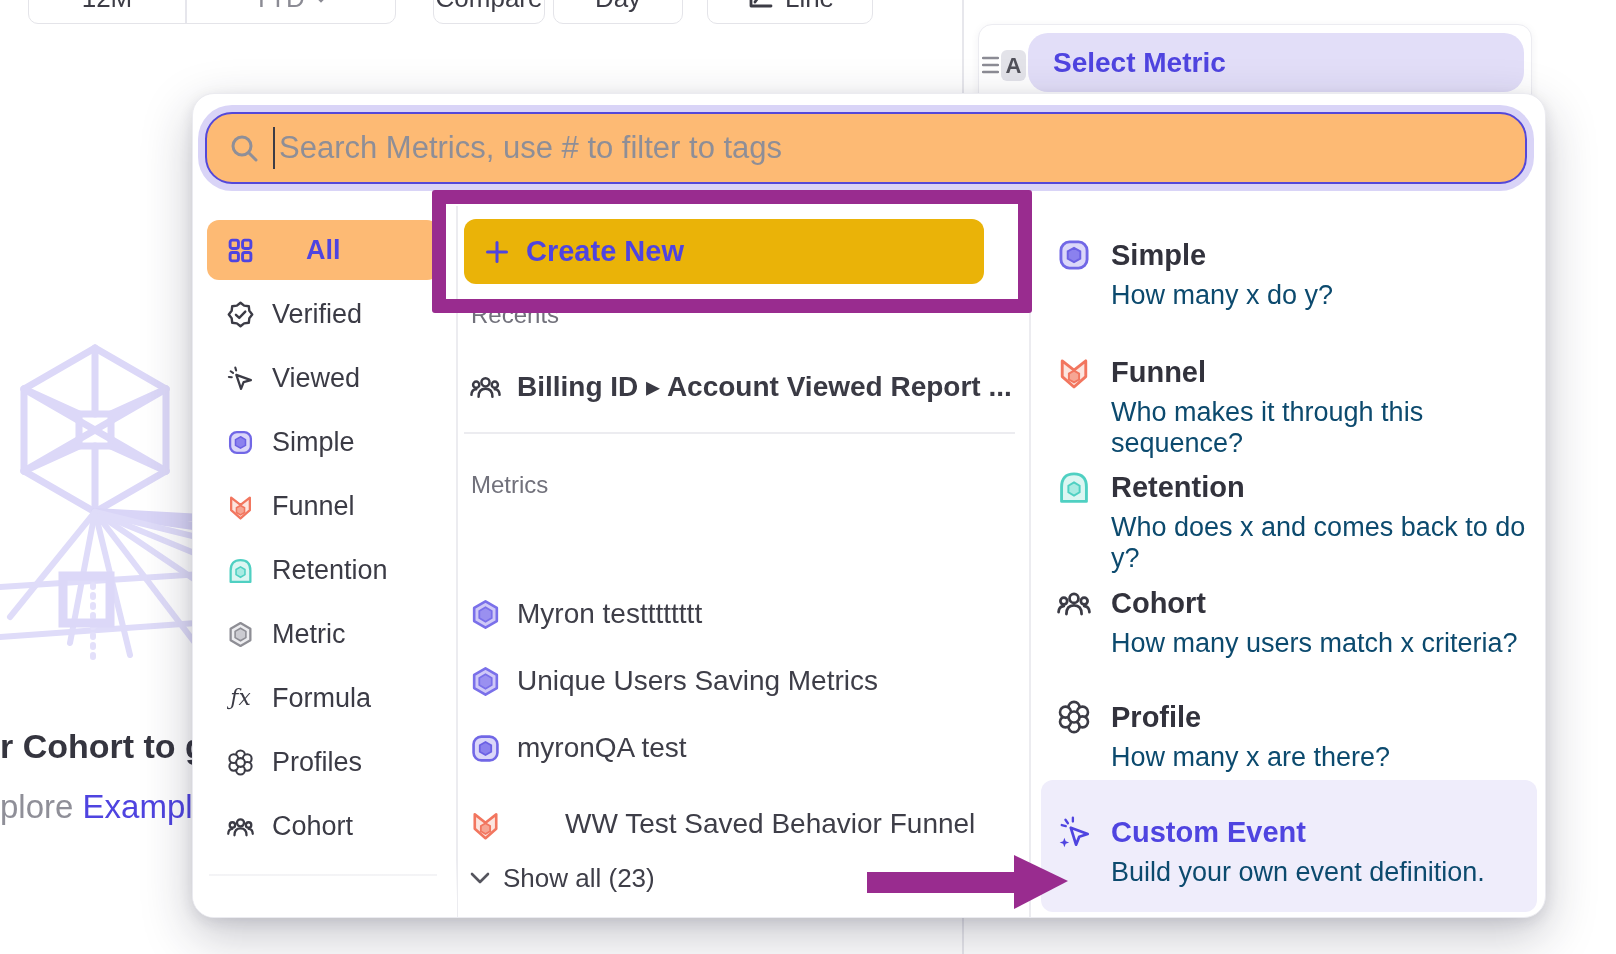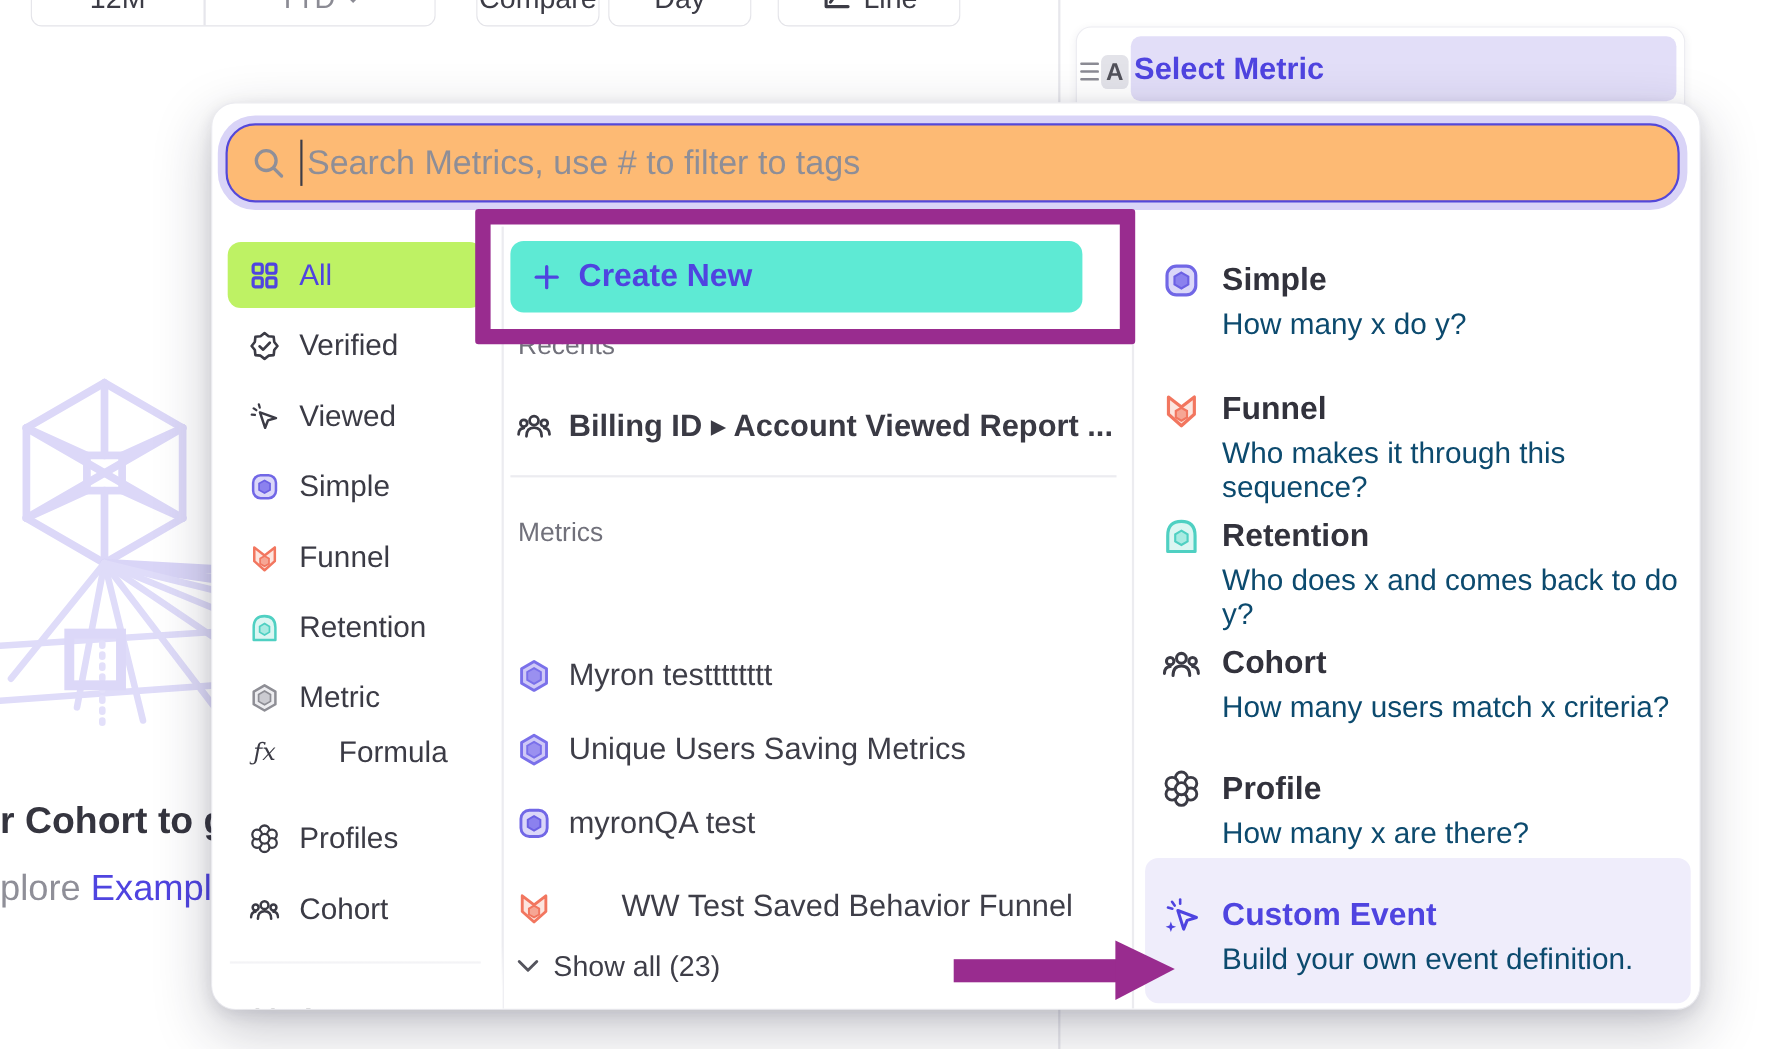--- a/index.html
+++ b/index.html
@@ -16,44 +16,44 @@
   .seg-div{width:1.5px;background:#e6e6ec;}
   
   .page-divider{position:absolute;left:962px;top:0;width:1.5px;height:954px;background:#e7e7ec;}
   .bg-heading{position:absolute;top:727px;left:0;font-size:34px;font-weight:700;color:#35353f;white-space:nowrap;}
   .bg-explore{position:absolute;top:788px;left:0;font-size:33px;color:#8f8f98;white-space:nowrap;}
   .bg-explore a{color:#4f44e0;text-decoration:none;font-weight:500;}
   
   .sm-card{position:absolute;left:978px;top:24px;width:552px;height:86px;background:#fff;
            border:1px solid #ececf1;border-radius:14px;box-shadow:0 2px 8px rgba(40,40,70,.06);}
   .sm-pill{position:absolute;left:1028px;top:33px;width:496px;height:59px;background:#e2def8;
-           border-radius:9px;display:flex;align-items:center;padding-left:3px;box-sizing:border-box;
+           border-radius:20px;display:flex;align-items:center;padding-left:25px;box-sizing:border-box;
            font-size:28px;font-weight:600;color:#4f44e0;}
   .sm-badge{position:absolute;left:1001px;top:50px;width:25px;height:31px;background:#e3e3e9;border-radius:6px;
             display:flex;align-items:center;justify-content:center;font-size:22px;font-weight:700;color:#51515a;}
   
   .dialog{position:absolute;left:192px;top:93px;width:1354px;height:825px;background:#fff;
           border:1px solid #ebebf0;border-radius:22px;box-sizing:border-box;
           box-shadow:0 18px 50px rgba(30,30,55,.25),0 4px 14px rgba(30,30,55,.10);z-index:10;overflow:hidden;}
   .search-box{position:absolute;left:12px;top:18px;width:1322px;height:72px;background:#fdba74;
               border:2.5px solid #5448d9;border-radius:27px;box-shadow:0 0 0 7px #d9d4f7;
               box-sizing:border-box;display:flex;align-items:center;}
   .search-box input{border:none;outline:none;font-size:31px;color:#3c3c46;flex:1;background:transparent;
                     font-family:"Liberation Sans","DejaVu Sans",sans-serif;}
   .search-box input::placeholder{color:#8e8e97;}
   .caret{width:2px;height:42px;background:#3c3c46;margin-right:2px;}
   .col-div{position:absolute;top:112px;bottom:0;width:1.5px;background:#ececf0;}
   
   .side-row{position:absolute;left:14px;width:232px;height:60px;border-radius:12px;
             display:flex;align-items:center;font-size:27px;color:#3b3b45;}
   .side-row .ic{width:27px;margin:0 18px 0 20px;flex:0 0 auto;}
-  .side-row.sel{background:#bef264;color:#4f44e0;font-weight:400;}
+  .side-row.sel{background:#fdba74;color:#4f44e0;font-weight:700;gap:34px;}
   .side-hr{position:absolute;left:16px;width:228px;height:1.5px;background:#ececf0;}
   
-  .create-btn{position:absolute;left:271px;top:125px;width:520px;height:65px;background:#5eead4;
+  .create-btn{position:absolute;left:271px;top:125px;width:520px;height:65px;background:#eab308;
               border-radius:12px;display:flex;align-items:center;font-size:29px;font-weight:600;color:#4f44e0;}
   .create-btn .ic{margin:0 16px 0 20px;}
   .sec-head{position:absolute;font-size:24px;color:#71717b;font-weight:500;}
   .mid-row{position:absolute;left:271px;width:552px;height:60px;display:flex;align-items:center;
            font-size:28px;color:#3e3e48;font-weight:500;}
   .mid-row .ic{width:31px;margin:0 16px 0 6px;flex:0 0 auto;}
   .mid-hr{position:absolute;left:271px;width:551px;height:1.5px;background:#ececf0;}
   .showall{position:absolute;left:276px;width:400px;height:44px;display:flex;align-items:center;gap:12px;
            font-size:26px;color:#3e3e48;}
   
@@ -239,21 +239,21 @@
   <div class="side-row" style="top:510px;">
     <span class="ic">
       <svg width="27" height="27" viewBox="0 0 26 26">
         <polygon points="13,2 22.5,7.5 22.5,18.5 13,24 3.5,18.5 3.5,7.5" fill="#ededf0" stroke="#8e8e95" stroke-width="2.2" stroke-linejoin="round"></polygon>
         <polygon points="13,7 18.2,10 18.2,16 13,19 7.8,16 7.8,10" fill="#cbcbd1" stroke="#8e8e95" stroke-width="1.5"></polygon>
         </svg>
       </span>
     <span>Metric</span>
   </div>
 
-  <div class="side-row" style="top:560px;gap:36px;">
+  <div class="side-row" style="top:574px;">
     <span class="ic">
       <svg width="27" height="27" viewBox="0 0 26 26">
         <text x="13" y="19.5" text-anchor="middle" font-size="21" font-style="italic" font-family="DejaVu Serif, serif" fill="#3b3b45">ƒx</text>
         </svg>
       </span>
     <span>Formula</span>
   </div>
 
   <div class="side-row" style="top:638px;">
     <span class="ic">

